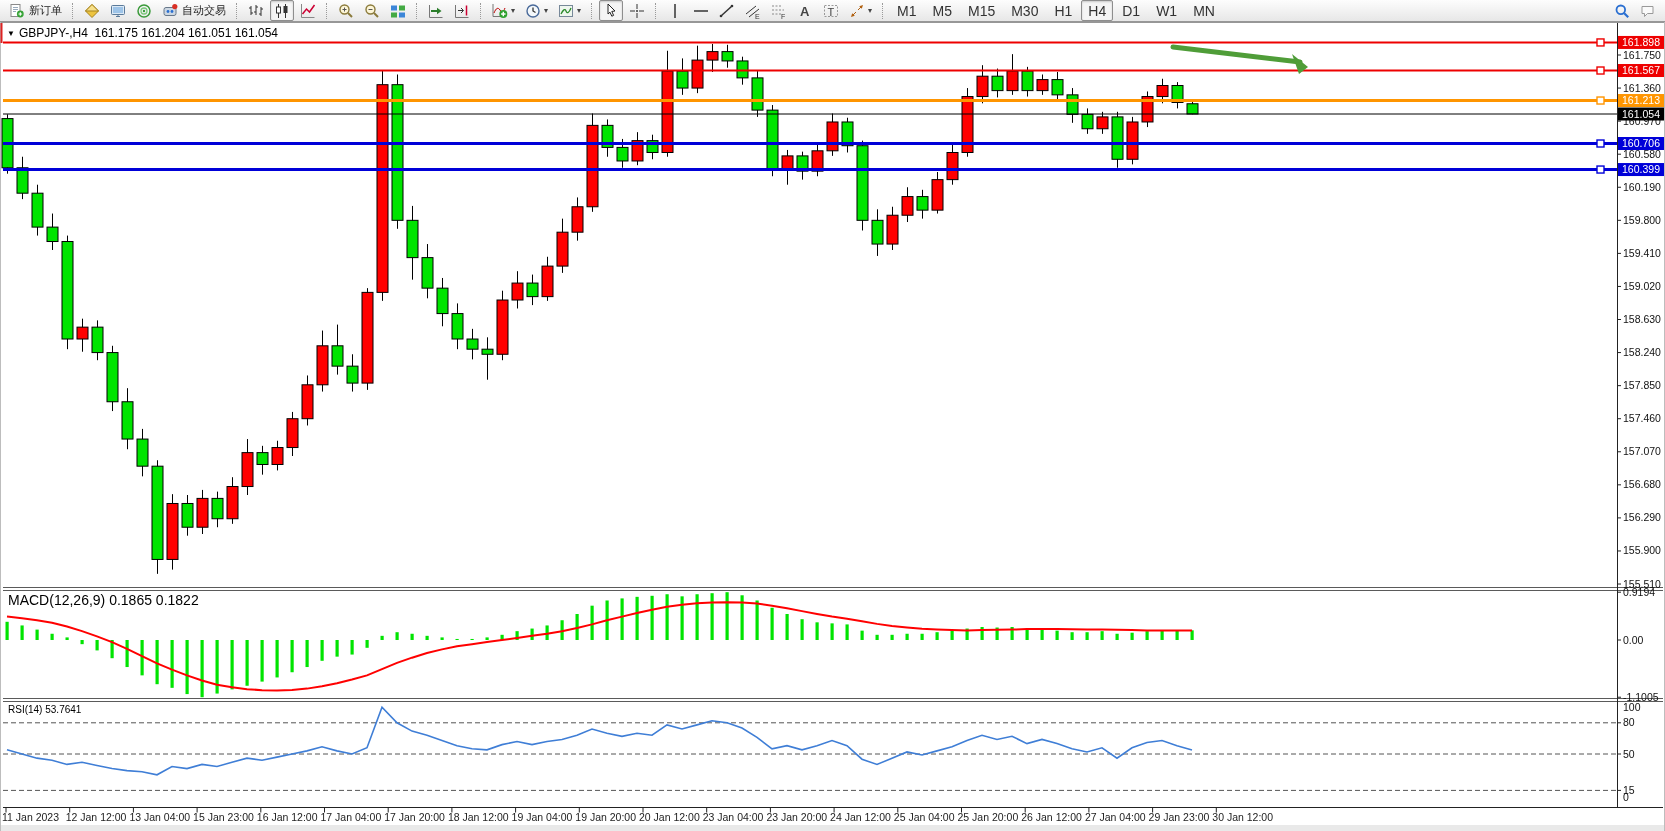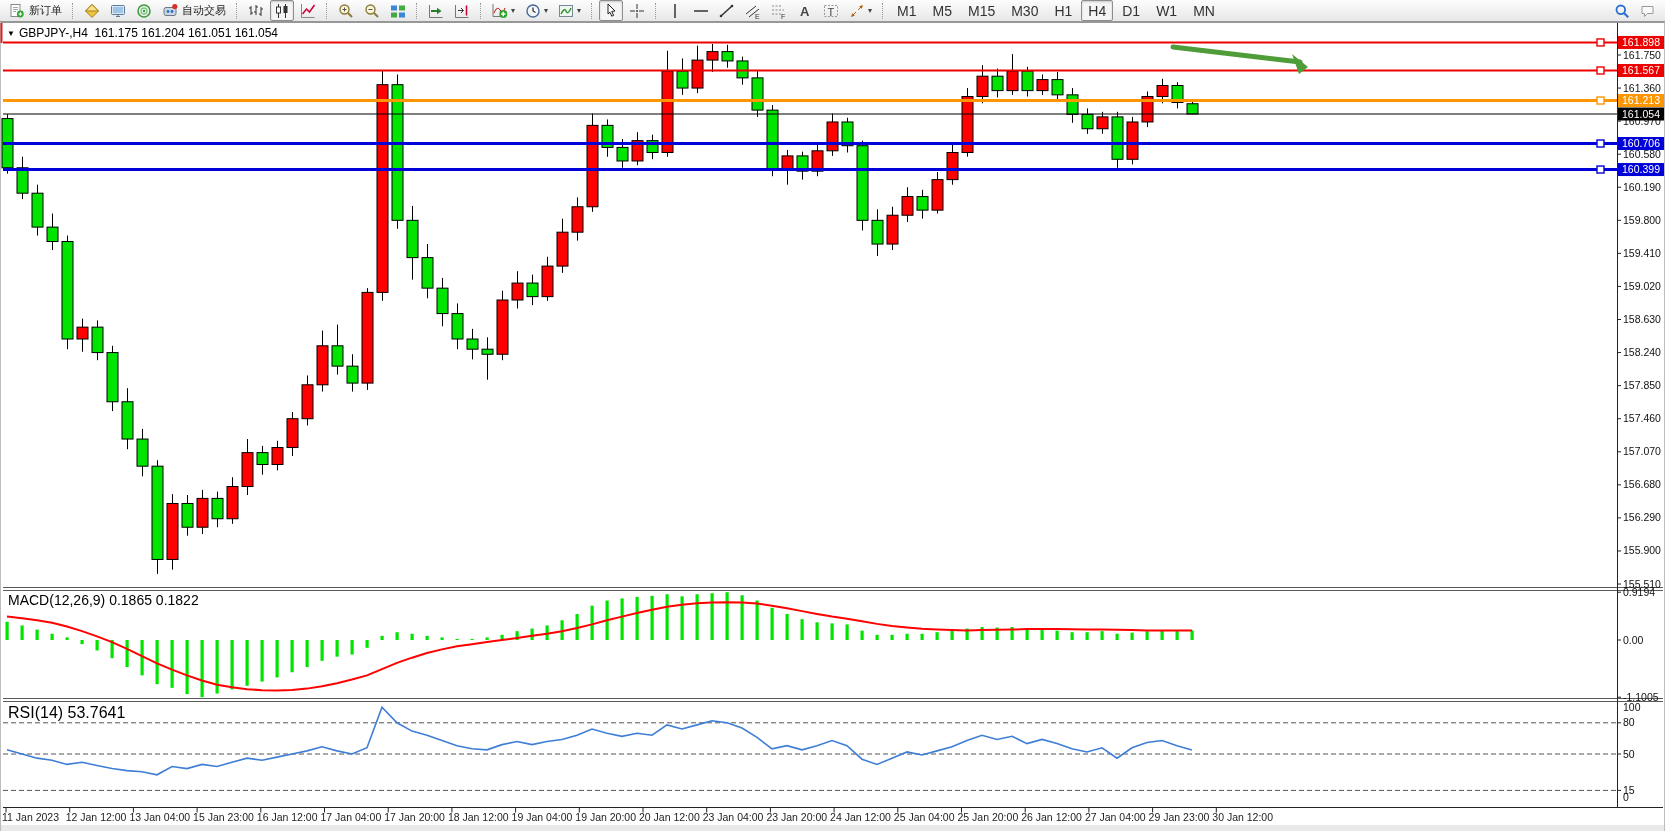--- a/index.html
+++ b/index.html
@@ -19,21 +19,21 @@
   .tf{padding:0 6px;font-size:14px;color:#333;}
   #tb-right{margin-left:auto;display:flex;align-items:center;}
   .badge{position:absolute;top:-4px;right:-6px;background:#e03226;color:#fff;border-radius:8px;
     font-size:9px;line-height:11px;padding:0 3px;font-weight:bold;border:1px solid #fff;}
   .btn-wrap{position:relative;}
   
   .overlay{position:absolute;color:#000;z-index:5;pointer-events:none;}
   #chart-title{left:7px;top:26px;font-size:12px;}
   #chart-title .dd{font-size:8px;vertical-align:1px;margin-right:4px;}
   #macd-label{left:8px;top:592px;font-size:14px;}
-  #rsi-label{left:8px;top:704px;font-size:16px;}
+  #rsi-label{left:8px;top:704px;font-size:10px;}
   #chart-svg{position:absolute;left:0;top:22px;}
 </style>
 </head>
 <body>
 
 <div id="app">
   <div id="toolbar">
       <div class="tbtn">
         <svg width="16" height="16" viewBox="0 0 16 16">
           <rect x="2" y="1.5" width="9" height="12" fill="#fff" stroke="#8a8a8a"></rect>

